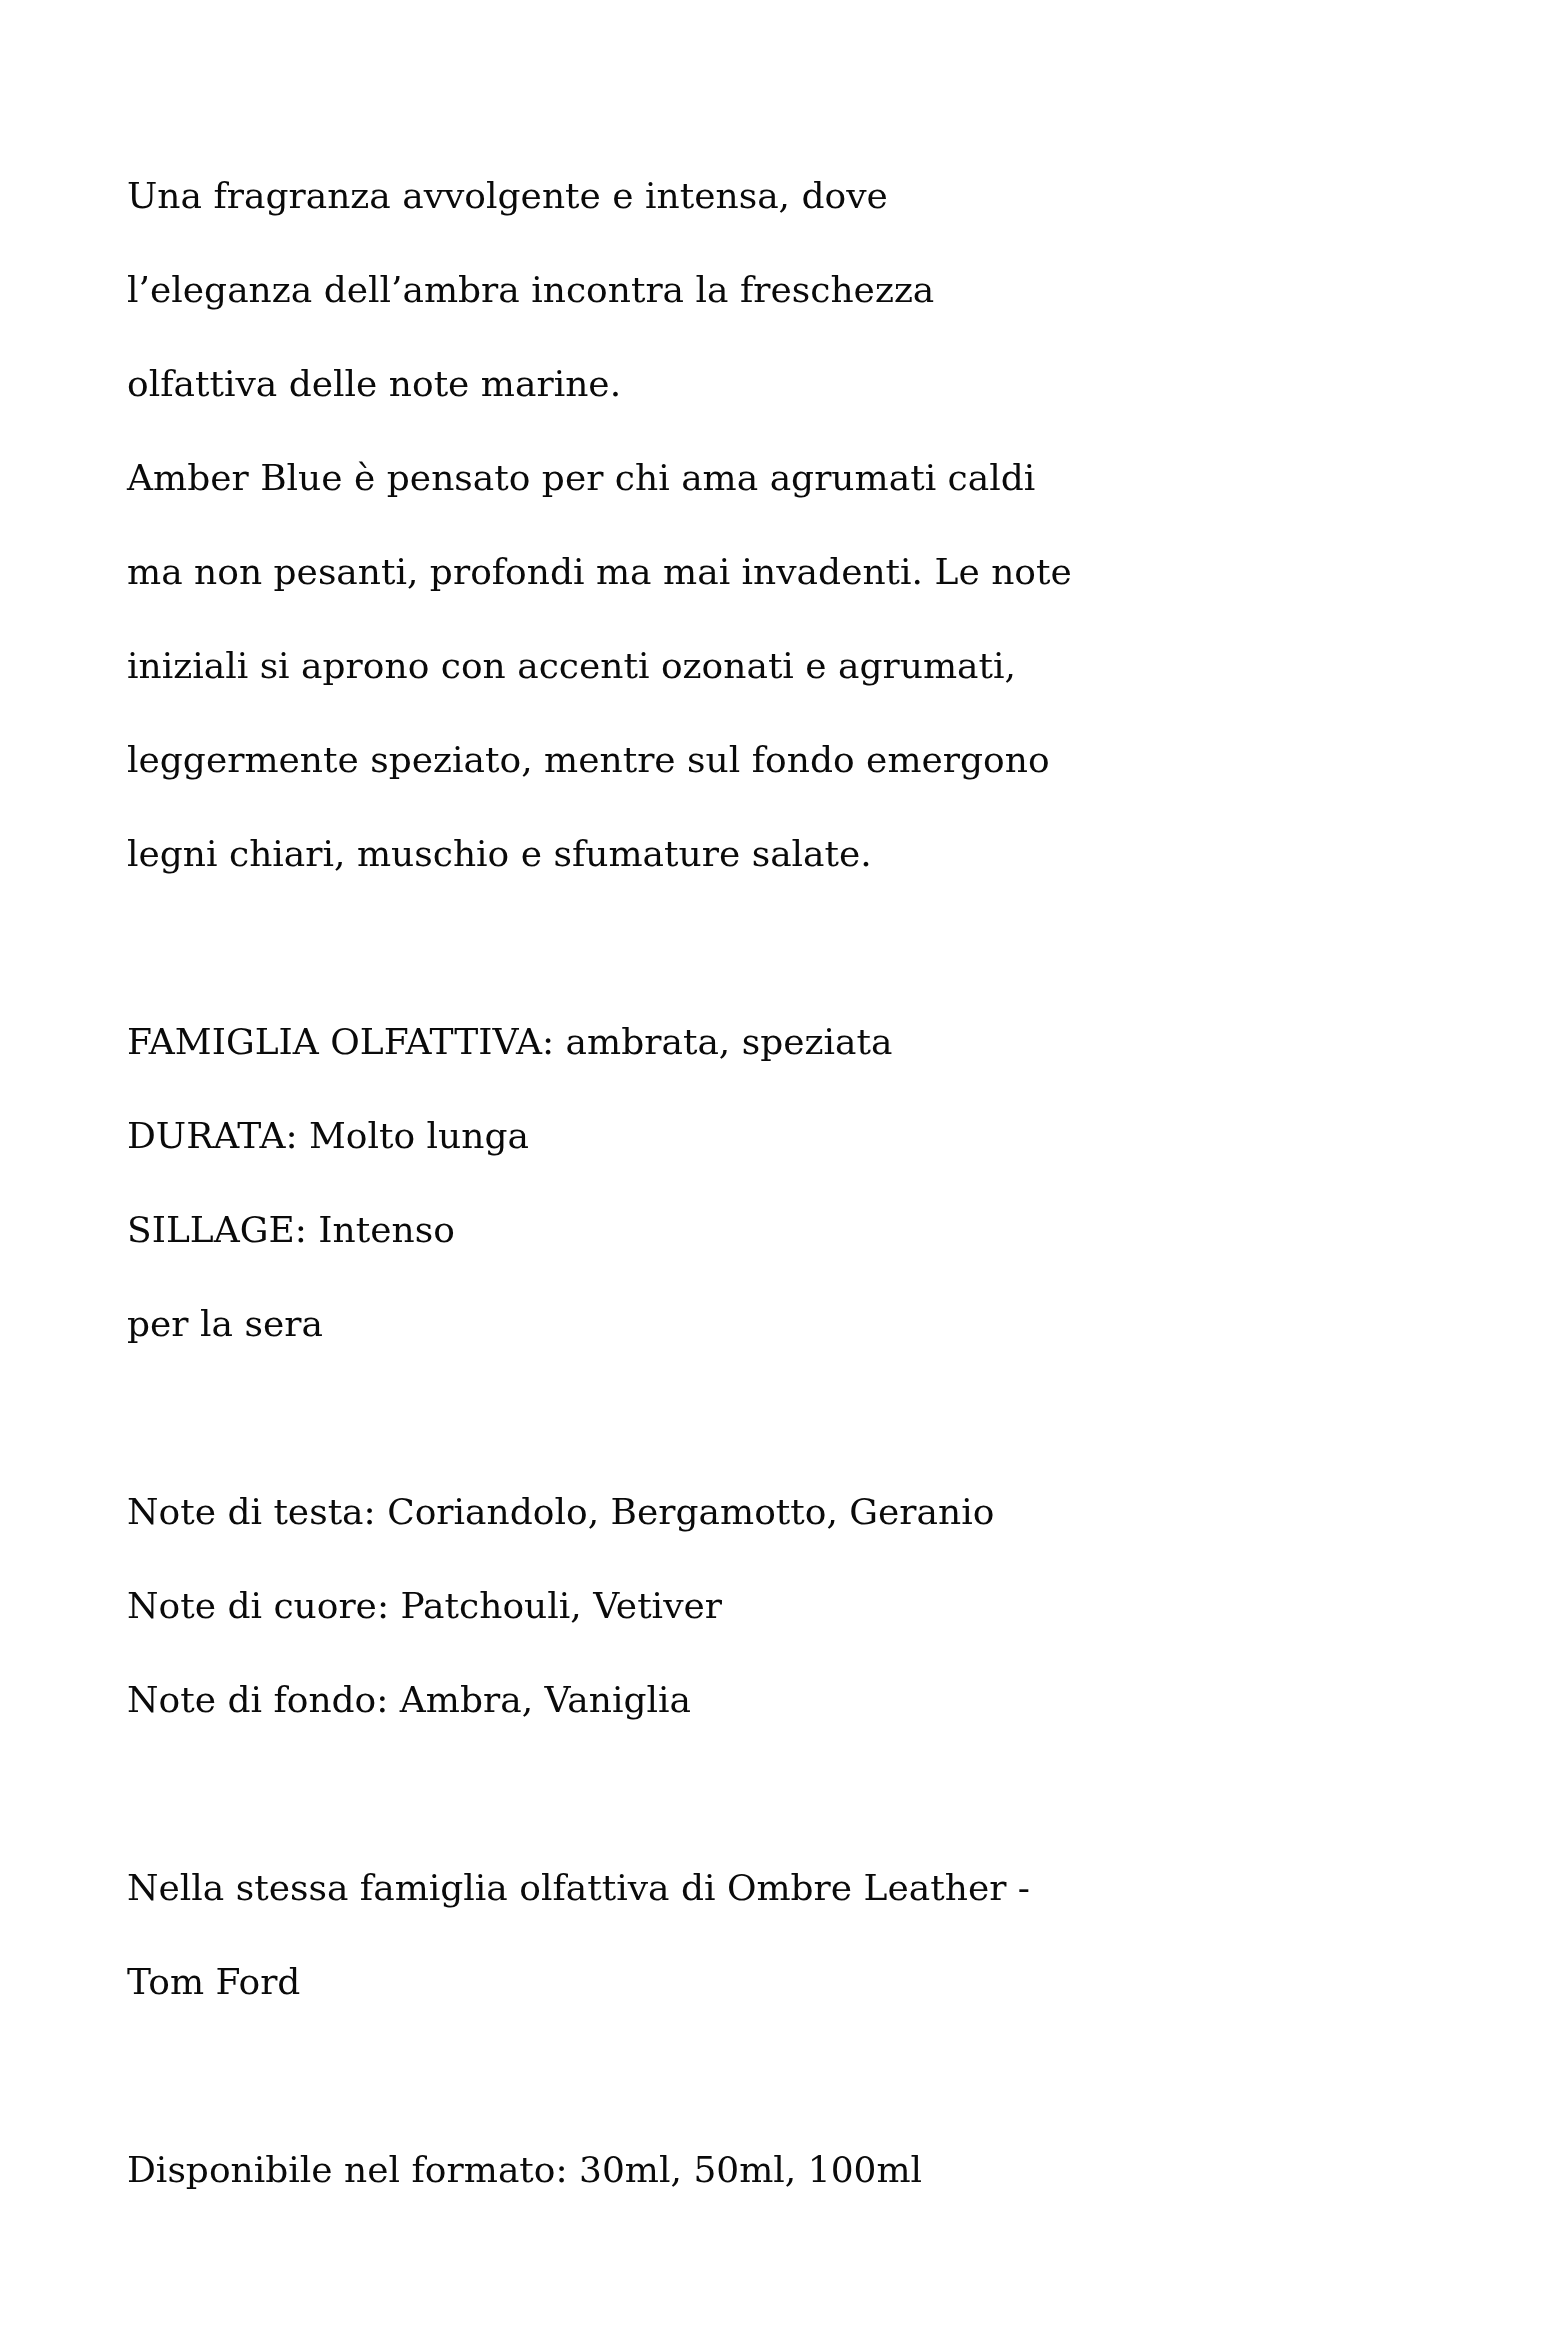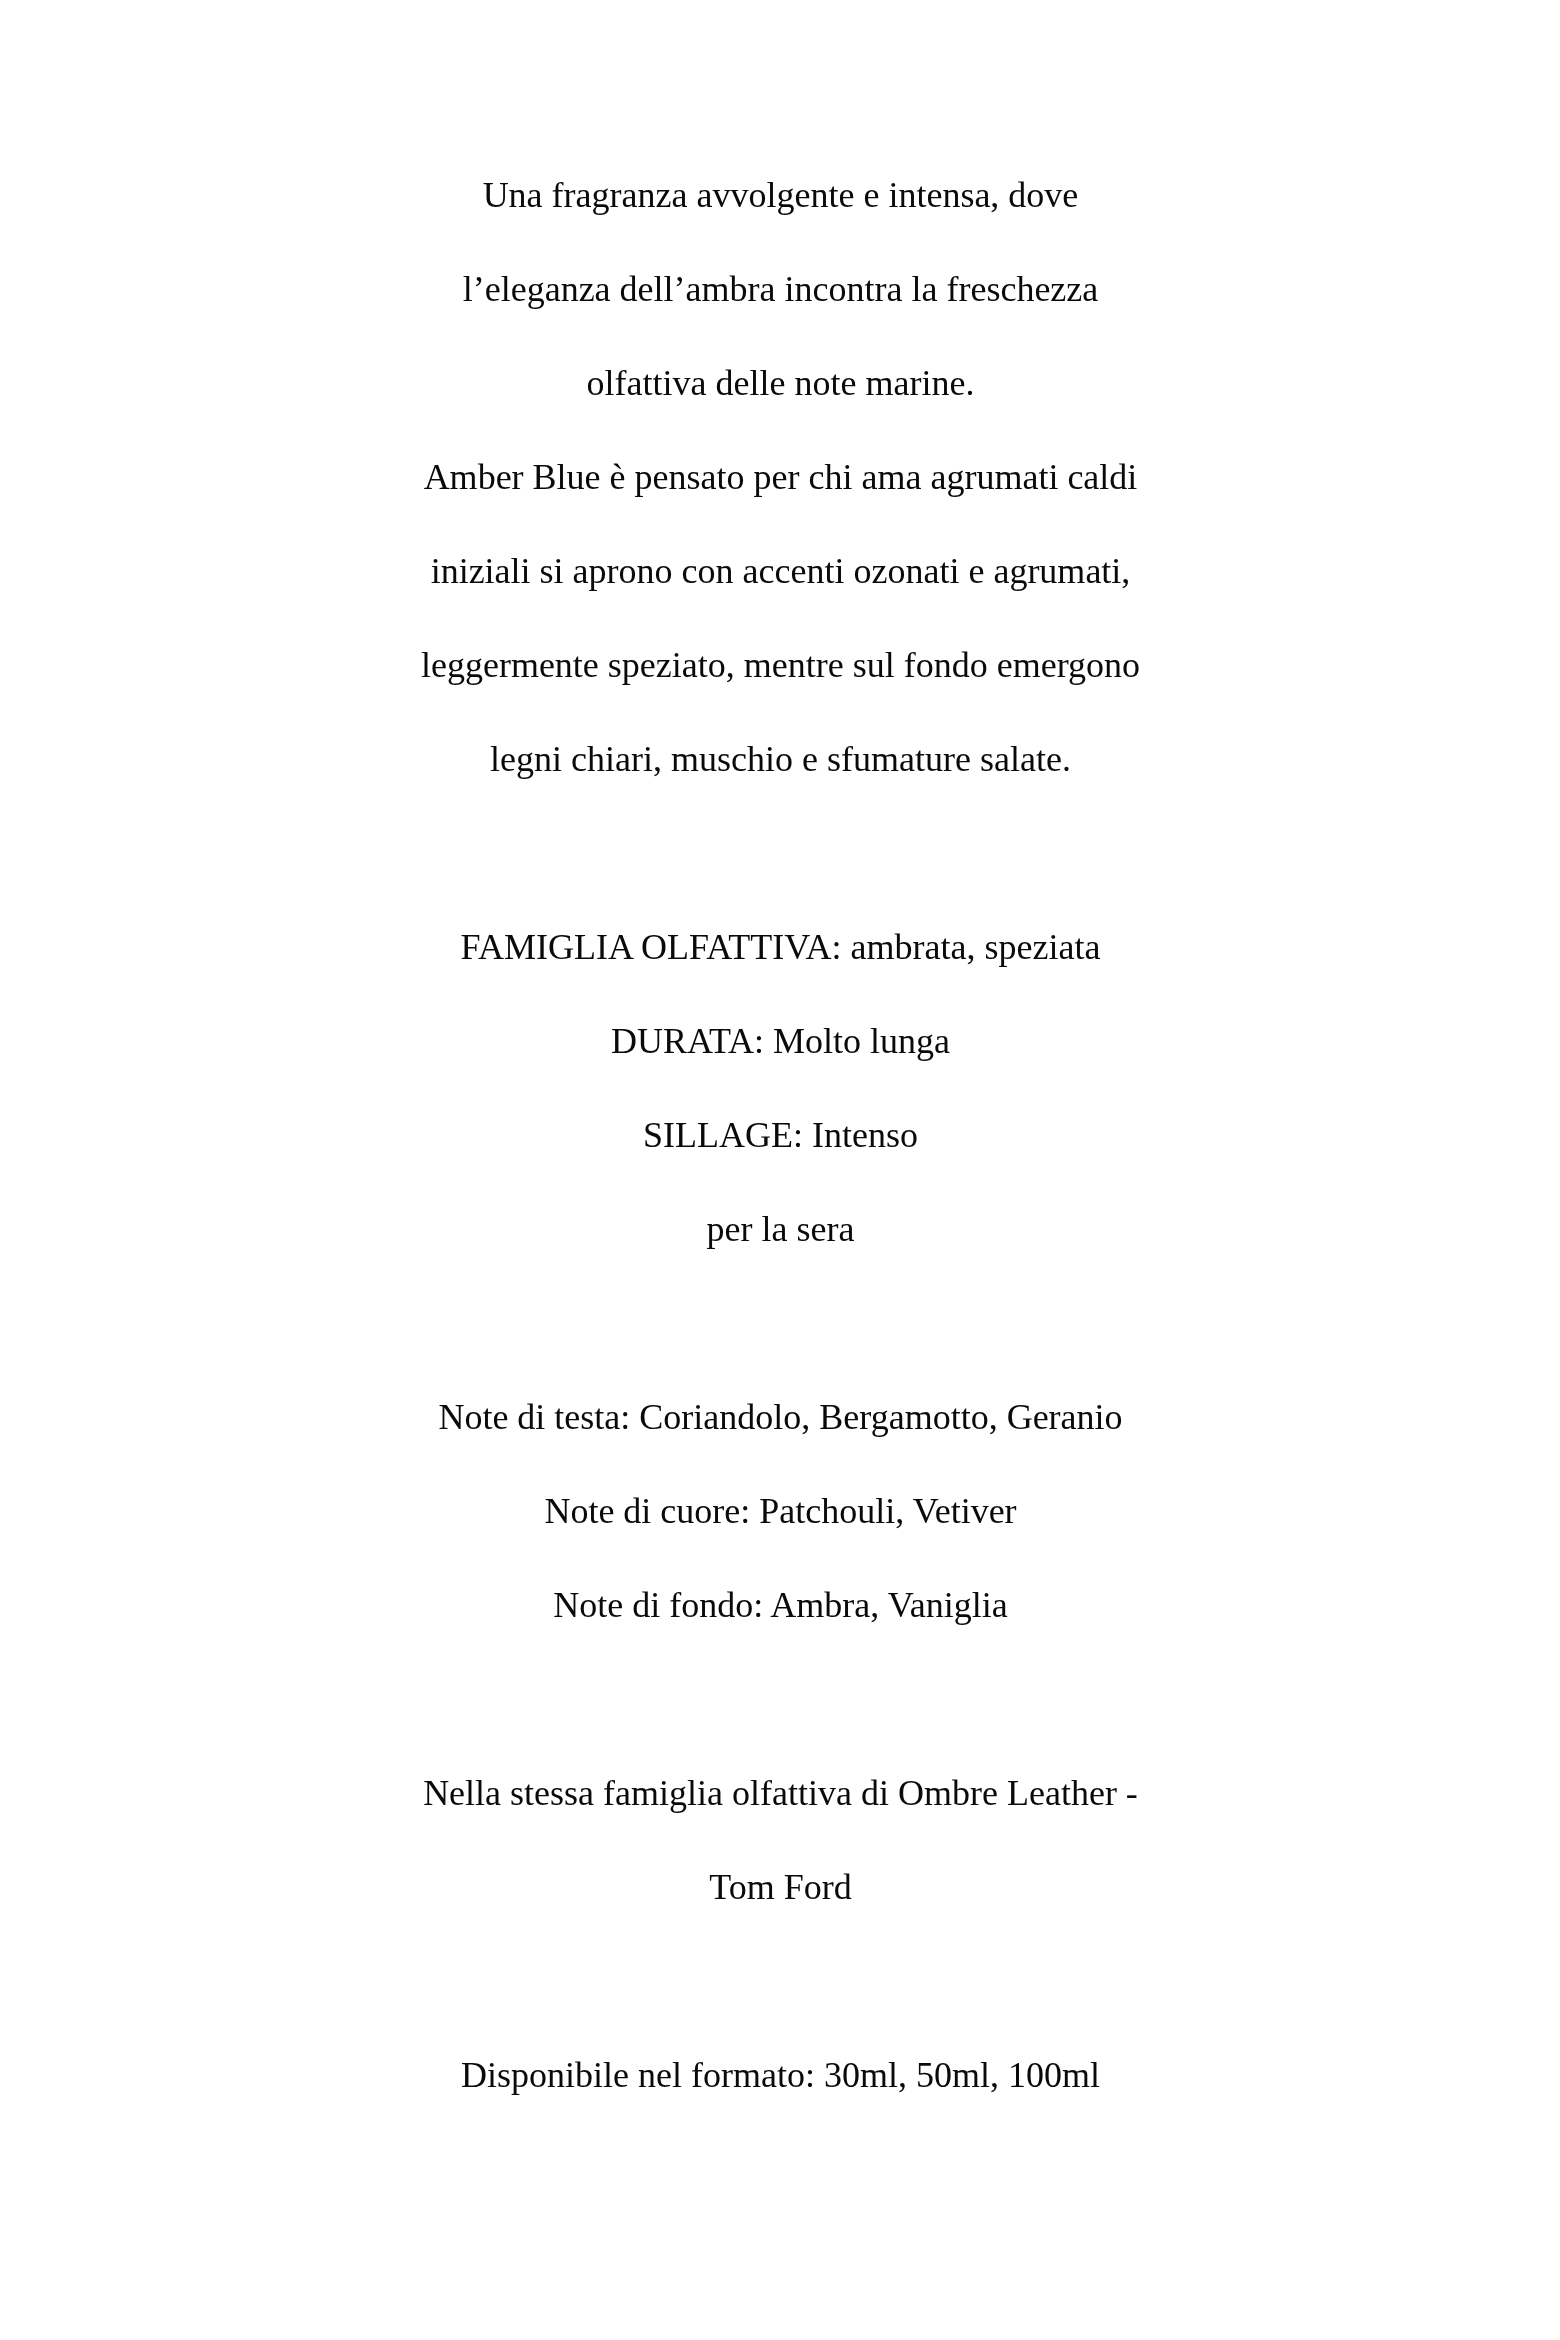--- a/index.html
+++ b/index.html
@@ -25,23 +25,22 @@
   }
   .doc {
     width: 1307px;
     margin: 0 auto;
     text-align: center;
     font-size: 36px;
     line-height: 47px;
   }
   .para {
     margin: 0;
-    text-align: center;
+    text-align: left;
     white-space: pre-line;
-    font-family: Liberation Serif, serif;
   }
   .spacer {
     height: 47px;
     line-height: 47px;
     font-size: 36px;
   }
   .line {
     display: block;
   }
   .specs .line,
@@ -54,20 +53,21 @@
 <body>
 
 <div class="page">
   <div class="doc">
 
     <p class="para intro">
       <span class="line">Una fragranza avvolgente e intensa, dove</span>
       <span class="line">l’eleganza dell’ambra incontra la freschezza</span>
       <span class="line">olfattiva delle note marine.</span>
       <span class="line">Amber Blue è pensato per chi ama agrumati caldi</span>
+      <span class="line">ma non pesanti, profondi ma mai invadenti. Le note</span>
       <span class="line">iniziali si aprono con accenti ozonati e agrumati,</span>
       <span class="line">leggermente speziato, mentre sul fondo emergono</span>
       <span class="line">legni chiari, muschio e sfumature salate.</span>
     </p>
 
     <div class="spacer">&nbsp;</div>
 
     <p class="para specs">
       <span class="line">FAMIGLIA OLFATTIVA: ambrata, speziata</span>
       <span class="line">DURATA: Molto lunga</span>

